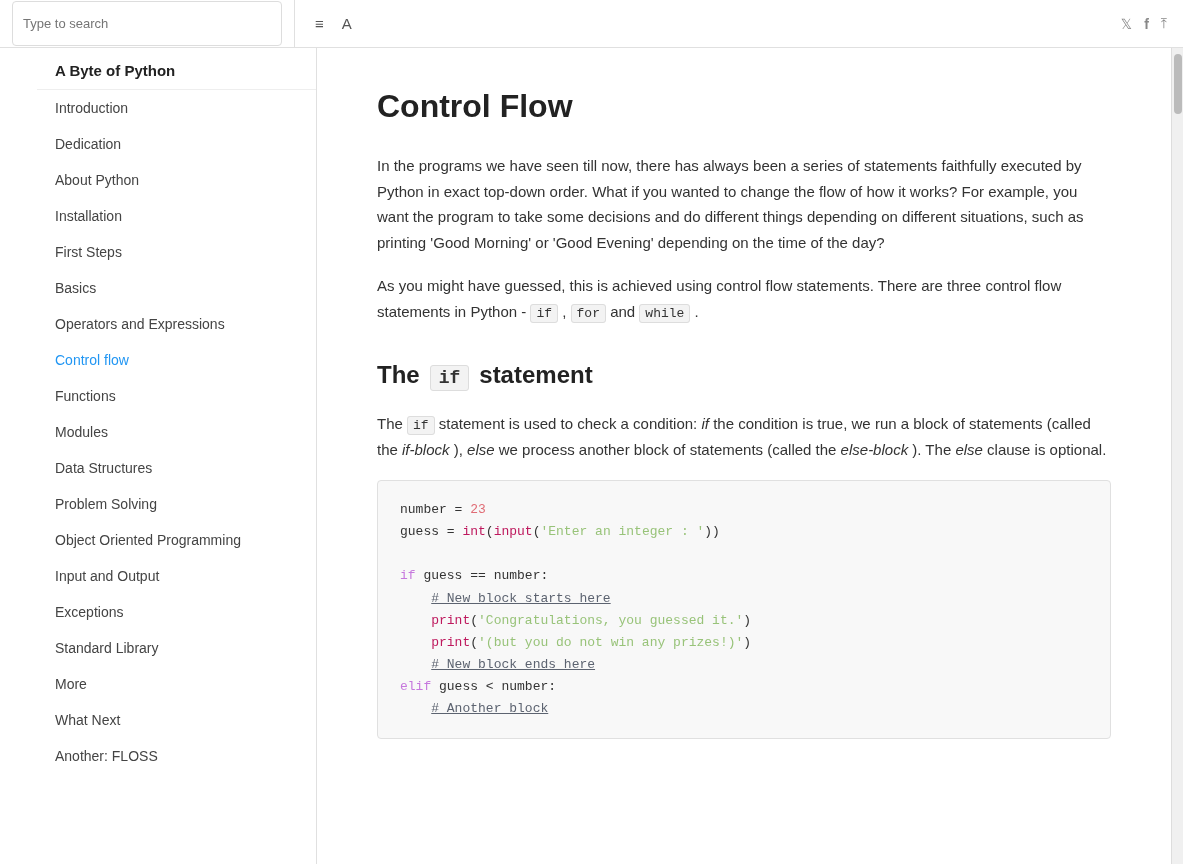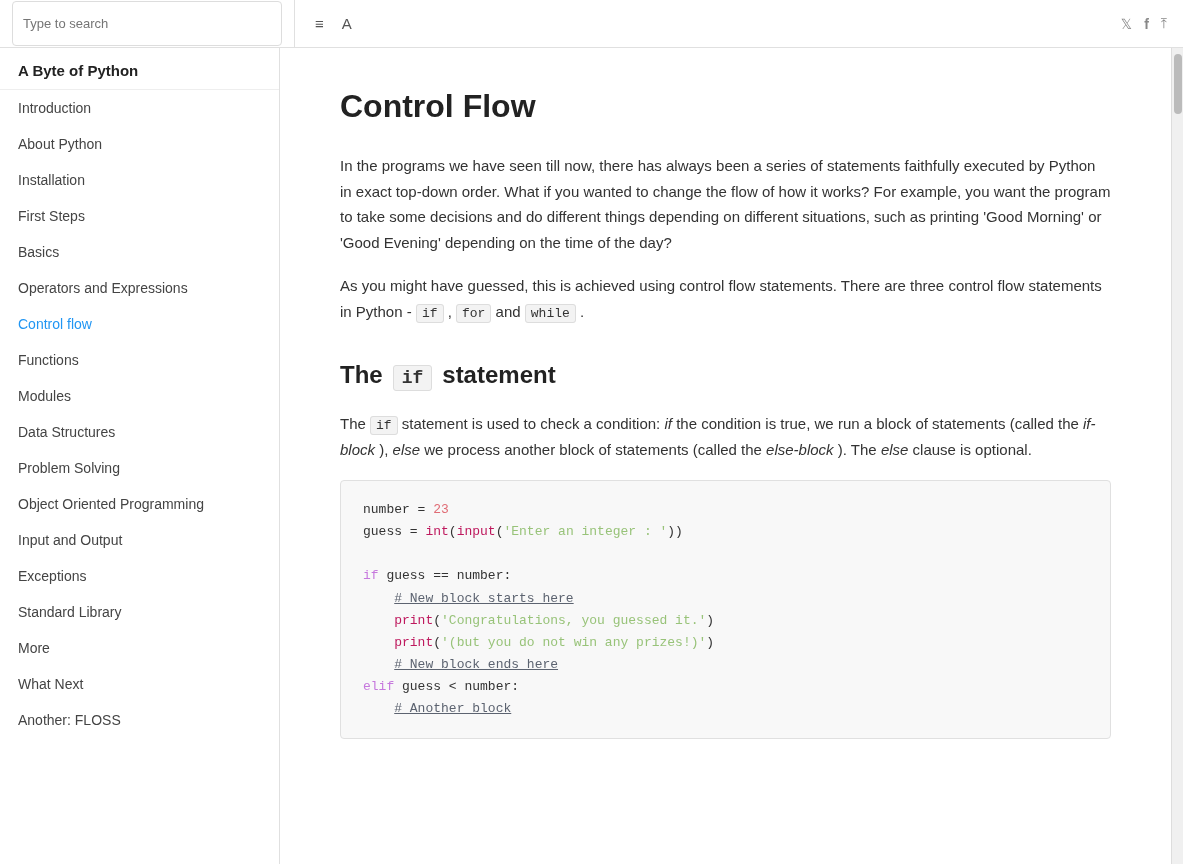--- a/index.html
+++ b/index.html
@@ -69,20 +69,21 @@
       flex: 1;
       overflow: hidden;
     }
 
     .sidebar {
       width: 280px;
       border-right: 1px solid #e0e0e0;
       overflow-y: scroll;
       background: #fff;
       flex-shrink: 0;
+      margin-left: 37px;
     }
 
     .sidebar::-webkit-scrollbar {
       width: 8px;
     }
     .sidebar::-webkit-scrollbar-track {
       background: #f0f0f0;
     }
     .sidebar::-webkit-scrollbar-thumb {
       background: #ccc;
@@ -227,20 +228,21 @@
     <span style="font-size:14px; font-weight:bold;">f</span>
     <span style="font-size:14px;">⤒</span>
   </div>
 </div>
 
 <div class="main-area">
   <div class="sidebar">
     <div class="sidebar-title">A Byte of Python</div>
 
   <a href="#" class="sidebar-item">Introduction</a>
+      <a href="#" class="sidebar-item">Dedication</a>
       <a href="#" class="sidebar-item">About Python</a>
       <a href="#" class="sidebar-item">Installation</a>
       <a href="#" class="sidebar-item">First Steps</a>
       <a href="#" class="sidebar-item">Basics</a>
       <a href="#" class="sidebar-item">Operators and Expressions</a>
       <a href="#" class="sidebar-item active">Control flow</a>
       <a href="#" class="sidebar-item">Functions</a>
       <a href="#" class="sidebar-item">Modules</a>
       <a href="#" class="sidebar-item">Data Structures</a>
       <a href="#" class="sidebar-item">Problem Solving</a>

